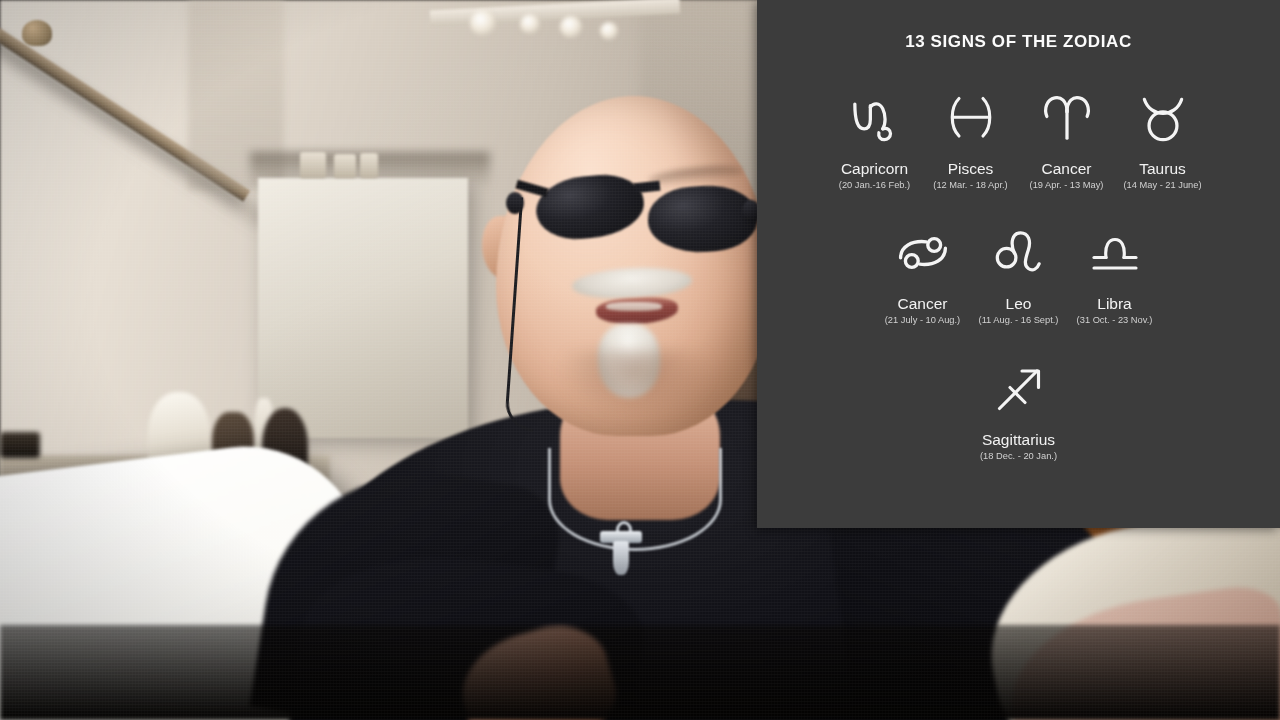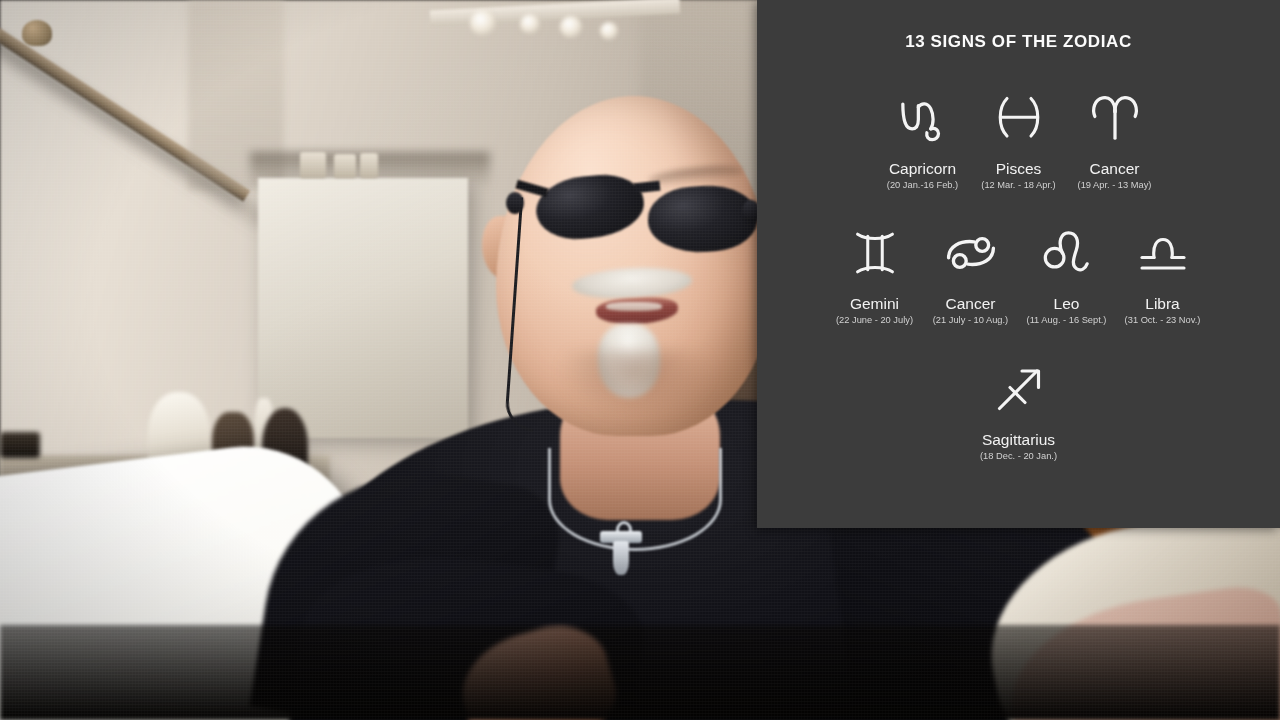--- a/index.html
+++ b/index.html
@@ -707,36 +707,34 @@
                 <g stroke="#f4f4f4" stroke-width="4.2" fill="none" stroke-linecap="round" stroke-linejoin="round">
       <path d="M40 66 L40 30"></path>
       <path d="M40 32 C40 18 32 12 24 14 C14 16 10 28 14 38"></path>
       <path d="M40 32 C40 18 48 12 56 14 C66 16 70 28 66 38"></path>
     </g>
               </svg>
             </div>
             <div class="sign-name">Cancer</div>
             <div class="sign-dates">(19 Apr. - 13 May)</div>
           </div>
-        </div>
-        <div class="zodiac-row r2">
           <div class="zodiac-cell">
             <div class="glyph-box">
-              <svg viewBox="0 0 80 80" width="58" height="58">
+              <svg viewBox="0 0 80 80" width="62" height="62">
                 <g stroke="#f4f4f4" stroke-width="4.2" fill="none" stroke-linecap="round" stroke-linejoin="round">
-      <path d="M16 14 C28 22 52 22 64 14"></path>
-      <path d="M16 66 C28 58 52 58 64 66"></path>
-      <path d="M30 17 L30 63"></path>
-      <path d="M50 17 L50 63"></path>
+      <circle cx="40" cy="50" r="18"></circle>
+      <path d="M16 16 C20 28 30 34 40 34 C50 34 60 28 64 16"></path>
     </g>
               </svg>
             </div>
-            <div class="sign-name">Gemini</div>
-            <div class="sign-dates">(22 June - 20 July)</div>
+            <div class="sign-name">Taurus</div>
+            <div class="sign-dates">(14 May - 21 June)</div>
           </div>
+        </div>
+        <div class="zodiac-row r2">
           <div class="zodiac-cell">
             <div class="glyph-box">
               <svg viewBox="0 0 80 80" width="64" height="64">
                 <g stroke="#f4f4f4" stroke-width="4.2" fill="none" stroke-linecap="round" stroke-linejoin="round">
       <path d="M12 46 C12 32 26 24 44 26"></path>
       <path d="M68 34 C68 48 54 56 36 54"></path>
       <circle cx="54" cy="30" r="8"></circle>
       <circle cx="26" cy="50" r="8"></circle>
     </g>
               </svg>

